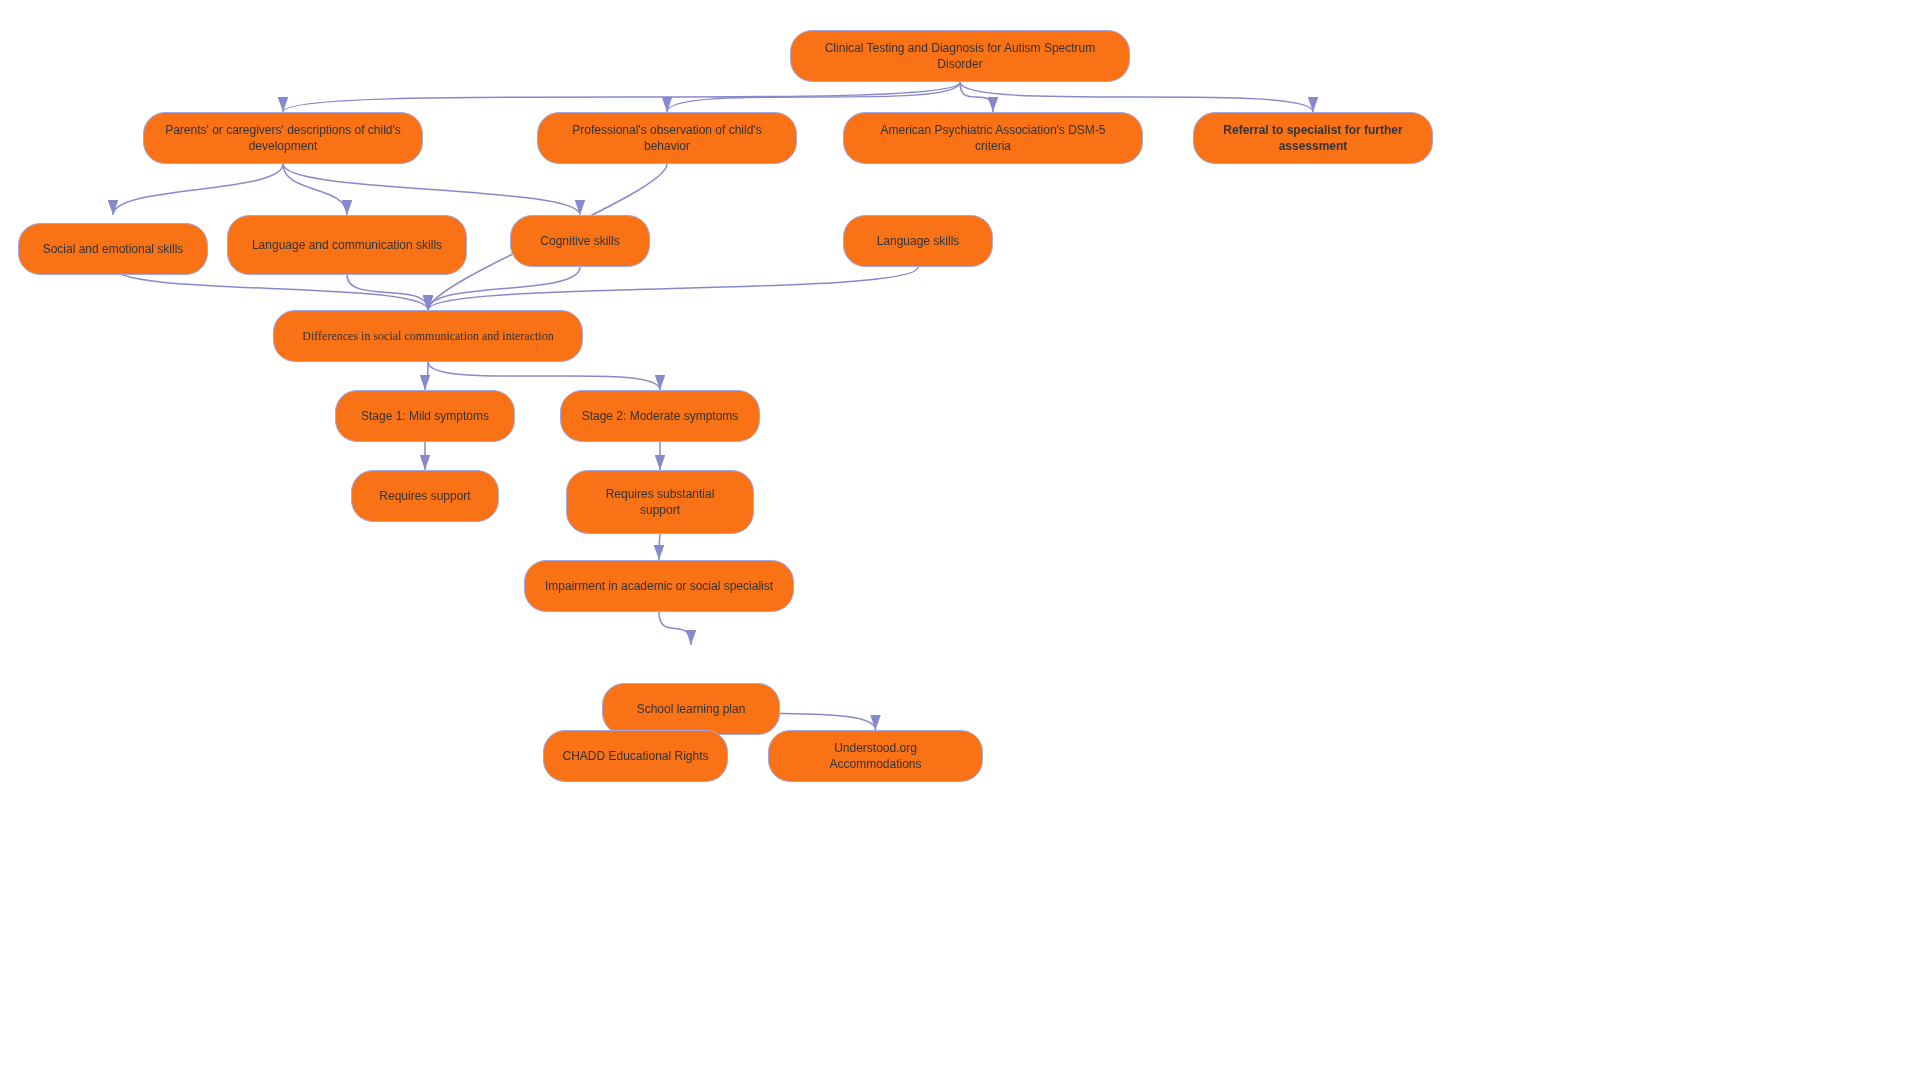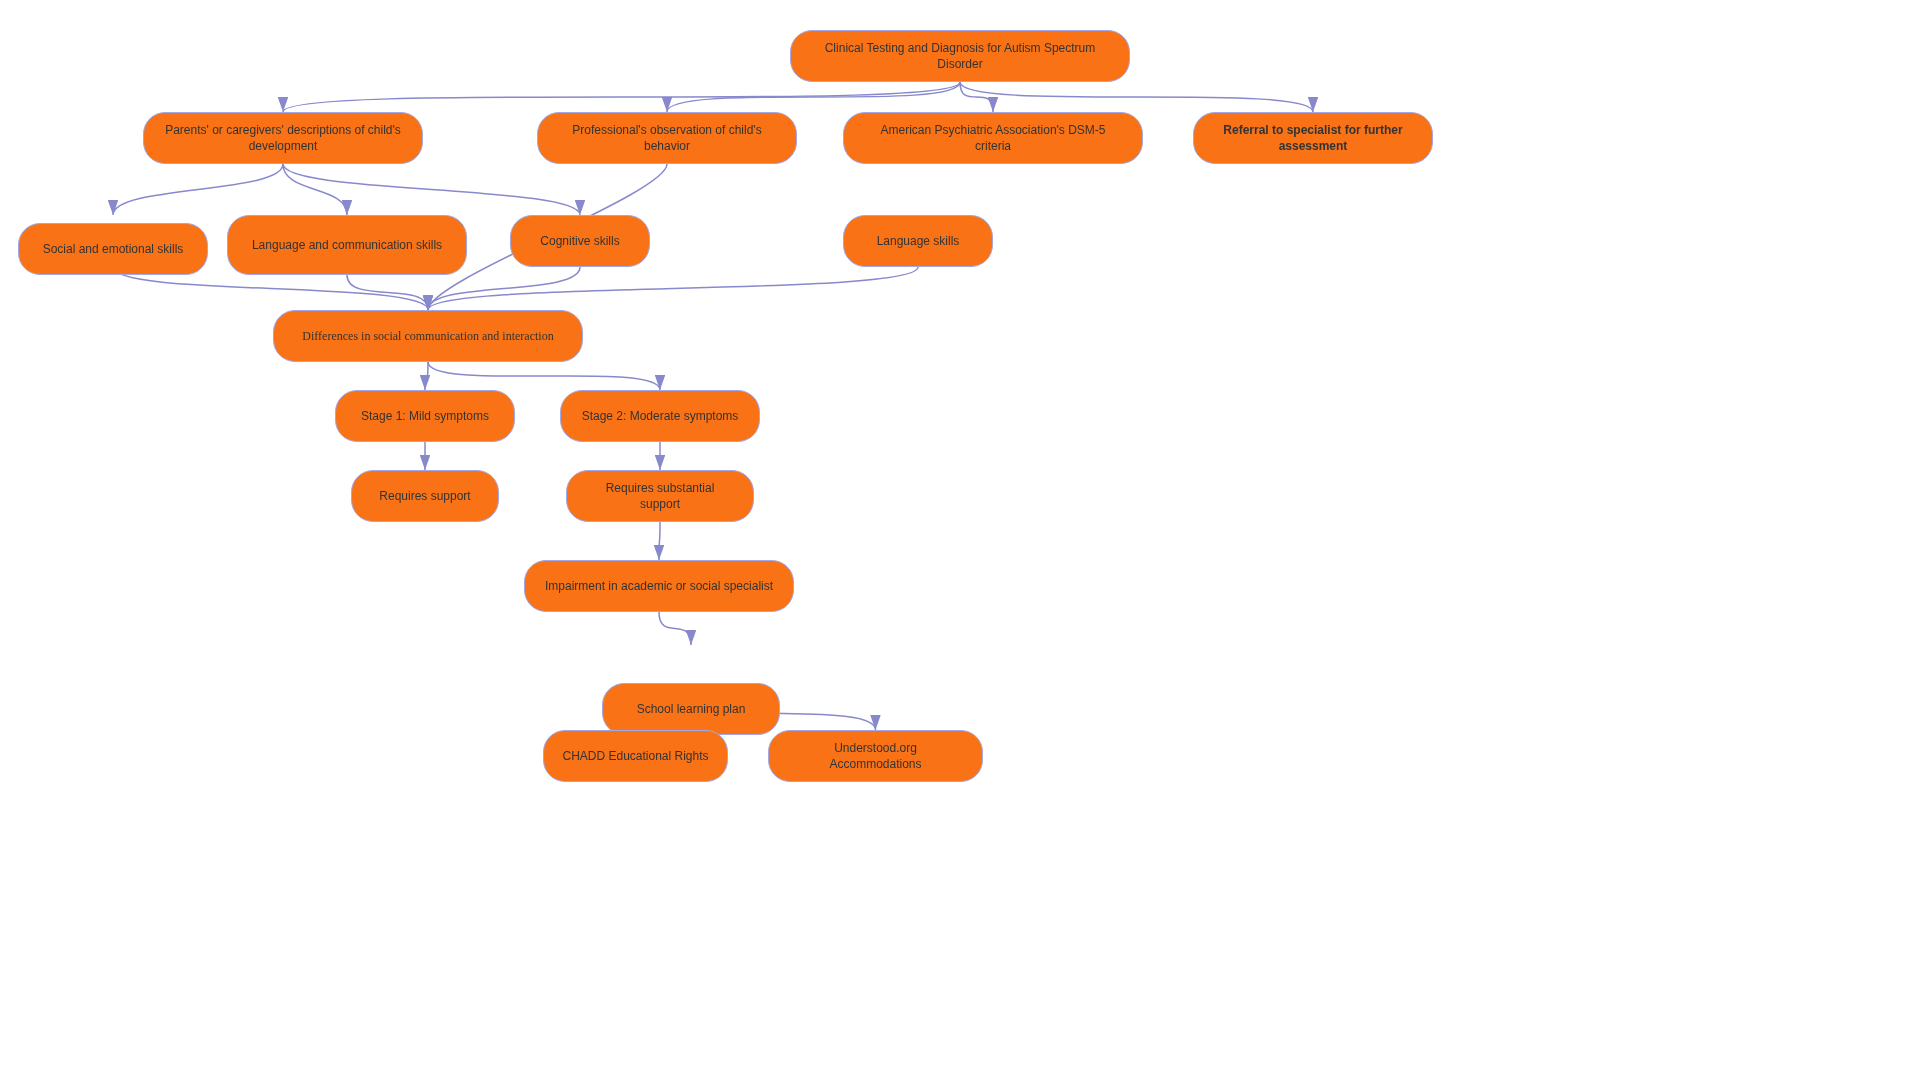--- a/index.html
+++ b/index.html
@@ -70,18 +70,18 @@
     <div class="node" style="left: 843px; top: 112px; width: 300px; height: 52px;">American Psychiatric Association's DSM-5 criteria</div>
     <div class="node" style="left: 1193px; top: 112px; width: 240px; height: 52px; font-weight: bold;">Referral to specialist for further assessment</div>
     <div class="node" style="left: 18px; top: 215px; width: 190px; height: 52px; margin-top: 8px;">Social and emotional skills</div>
     <div class="node" style="left: 227px; top: 215px; width: 240px; height: 60px; text-align: center;">Language and communication skills</div>
     <div class="node" style="left: 510px; top: 215px; width: 140px; height: 52px;">Cognitive skills</div>
     <div class="node" style="left: 843px; top: 215px; width: 150px; height: 52px;">Language skills</div>
     <div class="node" style="left: 273px; top: 310px; width: 310px; height: 52px; font-family: Liberation Serif, serif;">Differences in social communication and interaction</div>
     <div class="node" style="left: 335px; top: 390px; width: 180px; height: 52px;">Stage 1: Mild symptoms</div>
     <div class="node" style="left: 560px; top: 390px; width: 200px; height: 52px;">Stage 2: Moderate symptoms</div>
     <div class="node" style="left: 351px; top: 470px; width: 148px; height: 52px;">Requires support</div>
-    <div class="node" style="left: 566px; top: 470px; width: 188px; height: 52px;">Requires substantial support</div>
+    <div class="node" style="left: 566px; top: 470px; width: 188px; height: 64px;">Requires substantial support</div>
     <div class="node" style="left: 524px; top: 560px; width: 270px; height: 52px;">Impairment in academic or social specialist</div>
     <div class="node" style="left: 602px; top: 645px; width: 178px; height: 52px; margin-top: 38px;">School learning plan</div>
     <div class="node" style="left: 543px; top: 730px; width: 185px; height: 52px;">CHADD Educational Rights</div>
     <div class="node" style="left: 768px; top: 730px; width: 215px; height: 52px;">Understood.org Accommodations</div>
   </div>
 
 </body></html>

